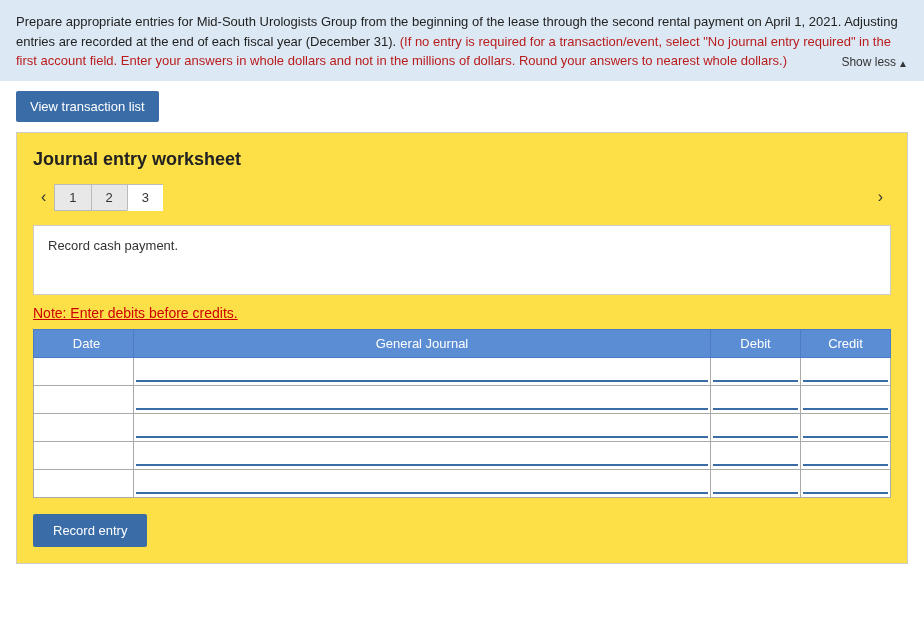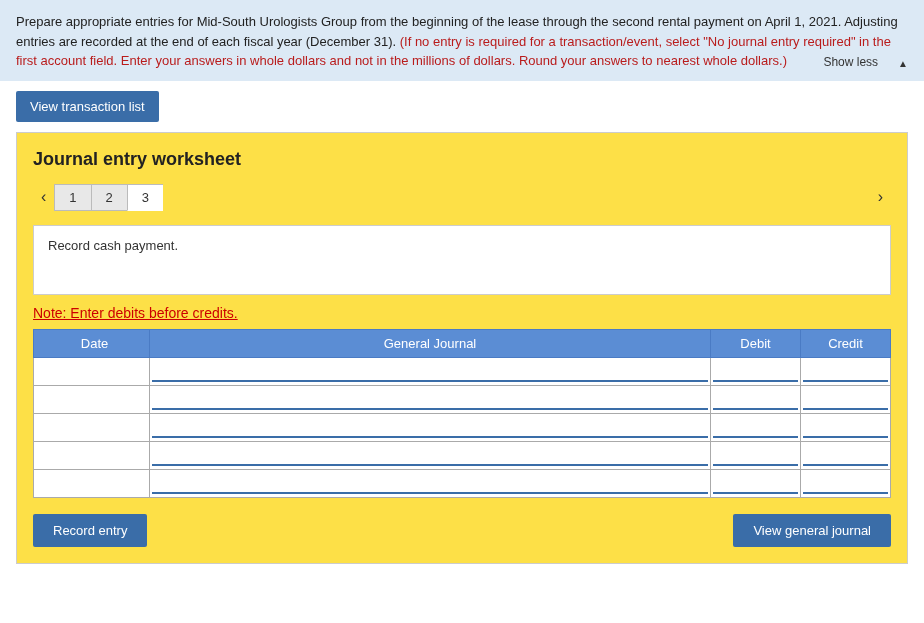--- a/index.html
+++ b/index.html
@@ -26,21 +26,21 @@
     }
     .show-less {
       position: absolute;
       right: 16px;
       bottom: 10px;
       font-size: 12px;
       color: #333;
       cursor: pointer;
       display: flex;
       align-items: flex-end;
-      gap: 20px;
+      gap: 2px;
     }
     .show-less-arrow {
       font-size: 10px;
     }
 
     
     .view-transaction-btn {
       display: inline-block;
       background: #3a6da8;
       color: #fff;
@@ -133,21 +133,21 @@
     .journal-table thead tr {
       background: #5b8dd4;
       color: #fff;
     }
     .journal-table thead th {
       padding: 6px 10px;
       border: 1px solid #4a7bc4;
       font-weight: normal;
       font-size: 13px;
     }
-    .journal-table th.col-date { width: 116px; text-align: center; padding-left: 16px; }
+    .journal-table th.col-date { width: 100px; text-align: center; padding-left: 16px; }
     .journal-table th.col-journal { text-align: center; }
     .journal-table th.col-debit { width: 90px; text-align: center; }
     .journal-table th.col-credit { width: 90px; text-align: center; }
 
     .journal-table tbody tr {
       background: #fff;
     }
     .journal-table tbody td {
       border: 1px solid #aaa;
       padding: 0;
@@ -288,18 +288,17 @@
         <td><input class="input-underline" type="text" style=""></td>
         <td><input class="input-underline" type="text" style=""></td>
         <td><input class="input-underline" type="text" style=""></td>
       </tr>
     </tbody>
   </table>
 
   <div class="btn-row">
     <button class="btn-blue">Record entry</button>
     <div class="btn-spacer"></div>
-    <button class="btn-blue">View general journal</button>
   </div>
 </div>
 
 
 
 
 </body></html>

